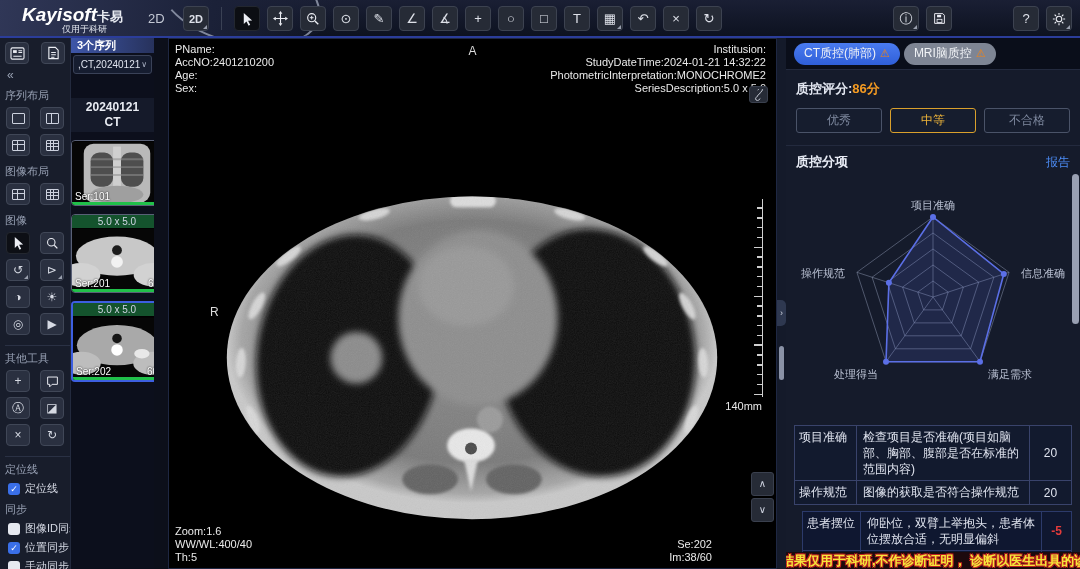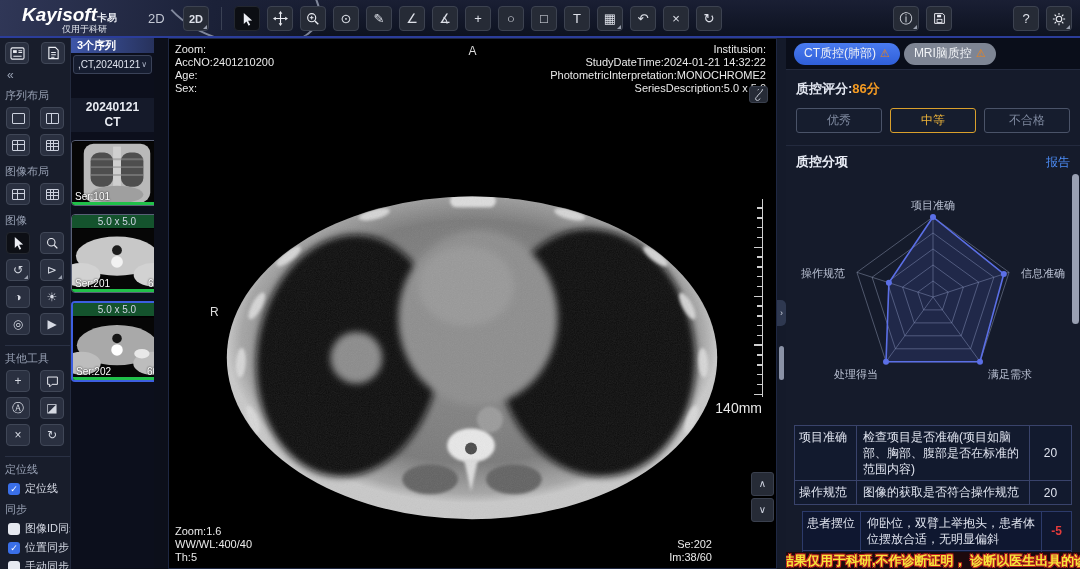--- a/index.html
+++ b/index.html
@@ -4,21 +4,21 @@
 <style>
   html,body{margin:0;padding:0;background:#090b13;font-family:"Liberation Sans","DejaVu Sans",sans-serif;}
   *{box-sizing:border-box;-webkit-font-smoothing:antialiased;}
   .app{position:relative;width:1080px;height:569px;overflow:hidden;background:#0c0f1a;}
 
   
   .topbar{position:absolute;left:0;top:0;width:1080px;height:38px;background:linear-gradient(#1a1f34,#0d1220);border-bottom:2px solid #2b3d9a;z-index:6;}
   .swoosh{position:absolute;left:0;top:0;width:340px;height:36px;background:linear-gradient(100deg,#303757 0%,#1b2138 62%,rgba(27,33,56,0) 100%);border-radius:0 0 70px 0;overflow:hidden;}
   .swoosh::after{content:'';position:absolute;right:18px;top:-46px;width:160px;height:86px;border:2px solid #9aa2b5;border-color:transparent #9aa2b5 #9aa2b5 transparent;border-radius:50%;transform:rotate(14deg);opacity:.8;}
   .logo{position:absolute;left:22px;top:4px;font-size:19px;font-weight:bold;font-style:italic;color:#fff;z-index:2;}
-  .logo-sub{font-size:10px;font-style:normal;color:#e8ebf2;}
+  .logo-sub{font-size:13px;font-style:normal;color:#e8ebf2;}
   .logo-cap{position:absolute;left:62px;top:23px;font-size:9px;color:#e4e8f0;z-index:2;font-style:normal;}
   .mode2d{position:absolute;left:148px;top:11px;font-size:13px;color:#c3c8d4;}
   .tb-main{position:absolute;left:183px;top:6px;display:flex;gap:7px;align-items:center;}
   .tbgroup{display:flex;gap:7px;align-items:center;}
   .vline{width:1px;height:23px;background:#3a4154;margin:0 5px;}
   .tbtn{position:relative;width:26px;height:25px;background:#262b36;border:1px solid #3c4250;border-radius:4px;display:flex;align-items:center;justify-content:center;color:#dde0e8;cursor:pointer;flex:none;}
   .tbtn.active{background:#0c0e13;border-color:#23272f;}
   .tbtn .glyph{font-size:13px;line-height:1;}
   .t2d{font-size:11px;font-weight:bold;}
   .corner::after{content:'';position:absolute;right:1px;bottom:1px;border-left:4px solid transparent;border-bottom:4px solid #9aa0ae;}
@@ -65,21 +65,21 @@
   .bl{left:6px;bottom:4px;}
   .br{right:64px;bottom:4px;text-align:right;}
   .omark{position:absolute;color:#dcdcdc;font-size:12px;z-index:3;}
   .oa{left:50%;top:5px;transform:translateX(-50%);}
   .or{left:41px;top:266px;}
   .linkbtn{position:absolute;right:8px;top:47px;width:19px;height:17px;background:#262b36;border:1px solid #3a404e;border-radius:3px;display:flex;align-items:center;justify-content:center;z-index:3;cursor:pointer;}
   .ruler{position:absolute;right:13px;top:160px;width:9px;height:198px;border-right:1.5px solid #cfcfcf;z-index:2;
     background:
       repeating-linear-gradient(to bottom,transparent 0,transparent 47.5px,#cfcfcf 47.5px,#cfcfcf 49px) right top/9px 100% no-repeat,
       repeating-linear-gradient(to bottom,transparent 0,transparent 8.4px,#cfcfcf 8.4px,#cfcfcf 9.8px) right top/5px 100% no-repeat;}
-  .rlabel{position:absolute;right:14px;top:361px;color:#e8e8e8;font-size:14px;z-index:3;}
+  .rlabel{position:absolute;right:14px;top:361px;color:#e8e8e8;font-size:11px;z-index:3;}
   .imgscroll{position:absolute;right:2px;top:433px;width:23px;z-index:4;}
   .scrbtn{width:23px;height:24px;background:#262b36;border:1px solid #3a404e;border-radius:3px;color:#cfd4e0;font-size:10px;line-height:22px;text-align:center;margin-bottom:2px;cursor:pointer;}
 
   
   .vstrip{position:absolute;left:777px;top:38px;width:9px;bottom:0;background:#141a2a;}
   .expander{position:absolute;left:0;top:262px;width:9px;height:26px;background:#2e3850;border-radius:0 5px 5px 0;color:#cfd4e0;font-size:9px;line-height:26px;text-align:center;cursor:pointer;}
   .vthumb{position:absolute;left:2px;top:308px;width:5px;height:34px;background:#8a92a6;border-radius:3px;cursor:pointer;}
 
   
   .qcpanel{position:absolute;left:786px;top:38px;right:0;bottom:0;background:#151b2b;overflow:hidden;}
@@ -451,21 +451,21 @@
         </g>
         <rect x="282" y="156" width="46" height="13" rx="6.5" fill="#dcdcdc" filter="url(#soft2)"></rect>
         <ellipse cx="303" cy="408" rx="24" ry="17" fill="#e8e8e8" filter="url(#soft2)"></ellipse>
         <circle cx="303" cy="411" r="6" fill="#4a4a4a"></circle>
         <path d="M296 422l7 32 7-32z" fill="#dddddd" filter="url(#soft2)"></path>
         <rect width="609" height="531" filter="url(#noiseF)" opacity="0.12"></rect>
       </g>
     </svg>
 
     <div class="ovl tl">
-        <div>Zoom:</div>
+        <div>PName:</div>
         <div>AccNO:2401210200</div>
         <div>Age:</div>
         <div>Sex:</div>
       </div>
     <div class="omark oa">A</div>
     <div class="ovl tr">
         <div>Institusion:</div>
         <div>StudyDateTime:2024-01-21 14:32:22</div>
         <div>PhotometricInterpretation:MONOCHROME2</div>
         <div>SeriesDescription:5.0 x 5.0</div>

